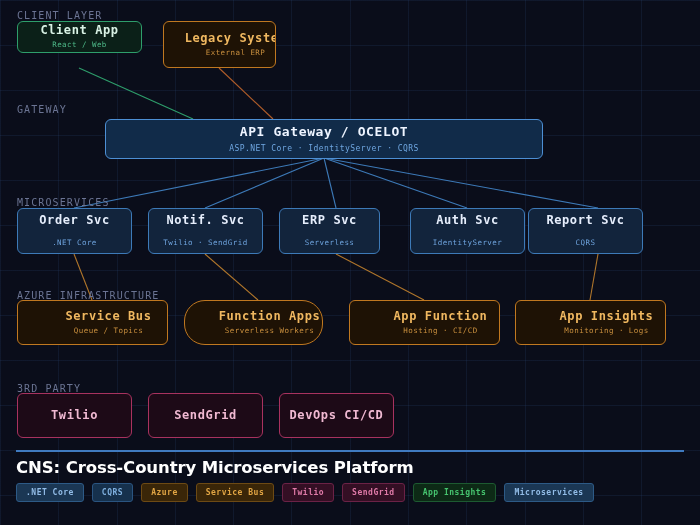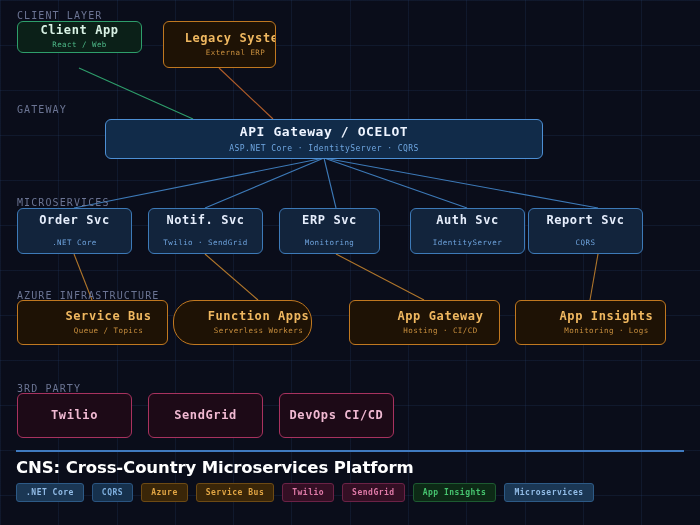--- a/index.html
+++ b/index.html
@@ -145,43 +145,43 @@
   <div class="node k-blue" style="left:17px;top:208px;width:115px;height:46px;">
     <div class="t">Order Svc</div>
     <div class="s">.NET Core</div>
   </div>
   <div class="node k-blue" style="left:148px;top:208px;width:115px;height:46px;">
     <div class="t">Notif. Svc</div>
     <div class="s">Twilio · SendGrid</div>
   </div>
   <div class="node k-blue" style="left:279px;top:208px;width:101px;height:46px;">
     <div class="t">ERP Svc</div>
-    <div class="s">Monitoring</div>
+    <div class="s">Serverless</div>
   </div>
   <div class="node k-blue" style="left:410px;top:208px;width:115px;height:46px;">
     <div class="t">Auth Svc</div>
     <div class="s">IdentityServer</div>
   </div>
   <div class="node k-blue" style="left:528px;top:208px;width:115px;height:46px;">
     <div class="t">Report Svc</div>
     <div class="s">CQRS</div>
   </div>
 
   <div class="layer-label" style="left:17px;top:290px;">AZURE INFRASTRUCTURE</div>
 
   <div class="node k-orange" style="left:17px;top:300px;width:151px;height:45px;">
     <div class="t">Service Bus</div>
     <div class="s">Queue / Topics</div>
   </div>
-  <div class="node k-orange" style="left:173px;top:300px;width:139px;height:45px;border-radius:21px;">
+  <div class="node k-orange" style="left:184px;top:300px;width:139px;height:45px;border-radius:21px;">
     <div class="t">Function Apps</div>
     <div class="s">Serverless Workers</div>
   </div>
   <div class="node k-orange" style="left:349px;top:300px;width:151px;height:45px;">
-    <div class="t">App Gateway</div>
+    <div class="t">App Function</div>
     <div class="s">Hosting · CI/CD</div>
   </div>
   <div class="node k-orange" style="left:515px;top:300px;width:151px;height:45px;">
     <div class="t">App Insights</div>
     <div class="s">Monitoring · Logs</div>
   </div>
 
   <div class="layer-label" style="left:17px;top:383px;">3RD PARTY</div>
 
   <div class="node k-pink" style="left:17px;top:393px;width:115px;height:45px;">

